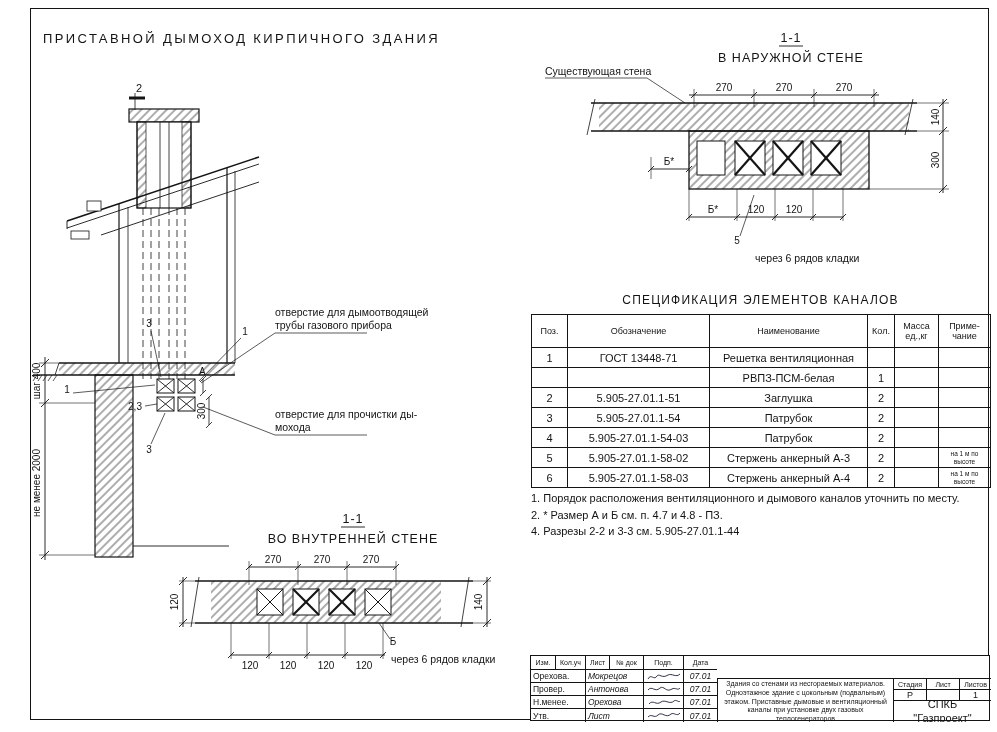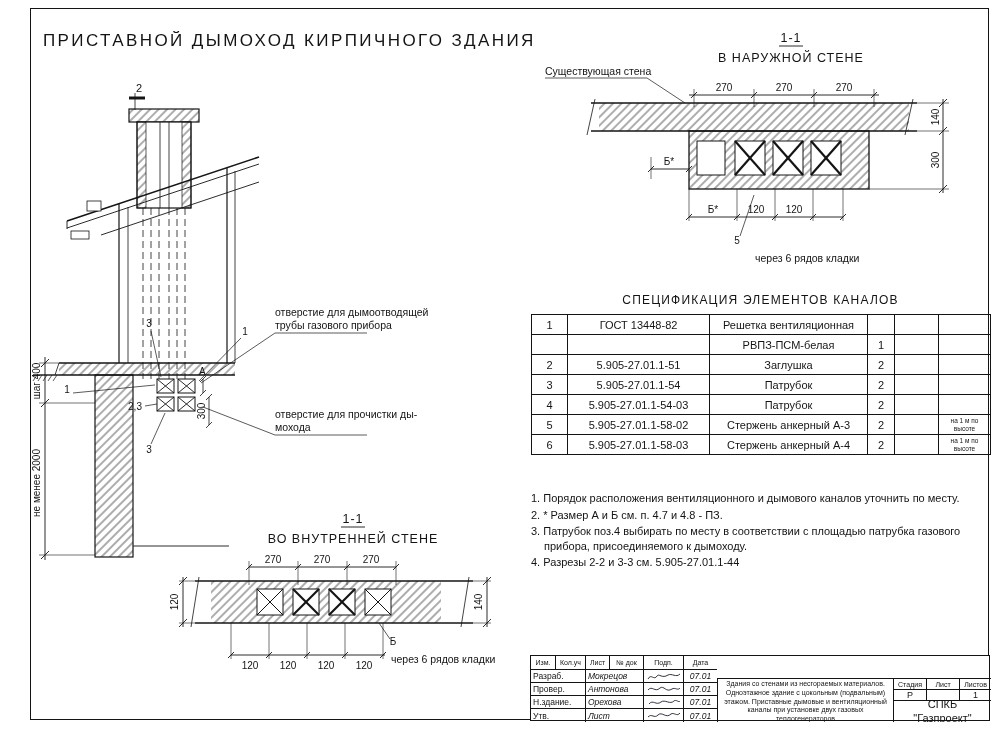--- a/index.html
+++ b/index.html
@@ -1,18 +1,18 @@
 <!DOCTYPE html>
 <html><head>
 <meta charset="utf-8">
 <style>
   html,body{margin:0;padding:0;}
   body{width:997px;height:732px;position:relative;background:#ffffff;font-family:"Liberation Sans",sans-serif;color:#141414;overflow:hidden;}
   .frame{position:absolute;left:30px;top:8px;width:959px;height:712px;border:1.6px solid #141414;background:#ffffff;box-sizing:border-box;}
-  .page-title{position:absolute;left:12px;top:22px;font-size:17px;letter-spacing:2.4px;white-space:nowrap;}
+  .page-title{position:absolute;left:12px;top:22px;font-size:13px;letter-spacing:2.4px;white-space:nowrap;}
   svg.drawing{position:absolute;overflow:visible;}
   svg.drawing line, svg.drawing polyline, svg.drawing path, svg.drawing rect{stroke:#141414;}
   svg.drawing text{fill:#141414;stroke:none;font-family:"Liberation Sans",sans-serif;}
   .t10{font-size:10px;}
   .t105{font-size:10.5px;}
   .t11{font-size:11px;}
   .t12{font-size:12.5px;letter-spacing:1px;}
   .mid{text-anchor:middle;}
   
   .spec{position:absolute;left:500px;top:284px;width:459px;}
@@ -373,23 +373,31 @@
     <table class="spec-table">
       <colgroup>
         <col style="width:36px">
           <col style="width:142px">
           <col style="width:158px">
         <col style="width:27px">
           <col style="width:44px">
           <col style="width:52px">
       </colgroup>
       <tbody>
+          <tr class="hdr">
+        <td>Поз.</td>
+        <td>Обозначение</td>
+        <td>Наименование</td>
+        <td>Кол.</td>
+        <td>Масса ед.,кг</td>
+        <td>Приме- чание</td>
+      </tr>
       <tr>
         <td>1</td>
-            <td>ГОСТ 13448-82</td>
+            <td>ГОСТ 13448-71</td>
             <td>Решетка вентиляционная</td>
             <td></td>
             <td></td>
             <td class="small-note"></td>
       </tr>
       <tr>
         <td></td>
             <td></td>
             <td>РВПЗ-ПСМ-белая</td>
             <td>1</td>
@@ -436,52 +444,51 @@
             <td></td>
             <td class="small-note">на 1 м по высоте</td>
       </tr>
     </tbody>
       </table>
   </div>
 
   <div class="notes">
     <div class="note">1. Порядок расположения вентиляционного и дымового каналов уточнить по месту.</div>
     <div class="note">2. * Размер А и Б см. п. 4.7 и 4.8 - ПЗ.</div>
-    <div class="note">3. Патрубок поз.4 выбирать по месту в соответствии с площадью патрубка газового прибора, присоединяемого к дымоходу.</div>
     <div class="note">4. Разрезы 2-2 и 3-3 см. 5.905-27.01.1-44</div>
   </div>
 
   <div class="titleblock">
 
     <div class="tb-cell f7 no-l no-t" style="left:0;top:0;width:24px;height:13px;">Изм.</div>
     <div class="tb-cell f7 no-t" style="left:24px;top:0;width:30px;height:13px;">Кол.уч</div>
     <div class="tb-cell f7 no-t" style="left:54px;top:0;width:24px;height:13px;">Лист</div>
     <div class="tb-cell f7 no-t" style="left:78px;top:0;width:34px;height:13px;">№ док</div>
     <div class="tb-cell f7 no-t" style="left:112px;top:0;width:40px;height:13px;">Подп.</div>
     <div class="tb-cell f7 no-t" style="left:152px;top:0;width:34px;height:13px;">Дата</div>
 
-    <div class="tb-cell f8 lft no-l" style="left:0;top:13px;width:54px;height:13px;">Разраб.</div>
+    <div class="tb-cell f8 lft no-l" style="left:0;top:13px;width:54px;height:13px;">Орехова.</div>
     <div class="tb-cell f8 lft hand" style="left:54px;top:13px;width:58px;height:13px;">Мокрецов</div>
     <div class="tb-cell" style="left:112px;top:13px;width:40px;height:13px;">
         <svg width="36" height="11" viewBox="0 0 36 11">
           <path d="M2 8 C5 2 8 10 11 5 C13 2 16 8 22 4 C26 2 30 7 34 3" stroke="#1c1c2e" fill="none" stroke-width="0.9"></path>
         </svg>
       </div>
     <div class="tb-cell f8 hand" style="left:152px;top:13px;width:34px;height:13px;">07.01</div>
 
     <div class="tb-cell f8 lft no-l" style="left:0;top:26px;width:54px;height:13px;">Провер.</div>
     <div class="tb-cell f8 lft hand" style="left:54px;top:26px;width:58px;height:13px;">Антонова</div>
     <div class="tb-cell" style="left:112px;top:26px;width:40px;height:13px;">
         <svg width="36" height="11" viewBox="0 0 36 11">
           <path d="M2 6 C6 1 9 9 14 4 C18 1 20 9 26 5 C29 3 32 7 34 4" stroke="#1c1c2e" fill="none" stroke-width="0.9"></path>
         </svg>
       </div>
     <div class="tb-cell f8 hand" style="left:152px;top:26px;width:34px;height:13px;">07.01</div>
 
-    <div class="tb-cell f8 lft no-l" style="left:0;top:39px;width:54px;height:13px;">Н.здание.</div>
+    <div class="tb-cell f8 lft no-l" style="left:0;top:39px;width:54px;height:13px;">Н.менее.</div>
     <div class="tb-cell f8 lft hand" style="left:54px;top:39px;width:58px;height:13px;">Орехова</div>
     <div class="tb-cell" style="left:112px;top:39px;width:40px;height:13px;">
         <svg width="36" height="11" viewBox="0 0 36 11">
           <path d="M3 7 C7 2 10 9 15 5 C19 2 24 8 28 4 C30 2 33 6 34 4" stroke="#1c1c2e" fill="none" stroke-width="0.9"></path>
         </svg>
       </div>
     <div class="tb-cell f8 hand" style="left:152px;top:39px;width:34px;height:13px;">07.01</div>
 
     <div class="tb-cell f8 lft no-l" style="left:0;top:52px;width:54px;height:14px;text-align:center;">Утв.</div>
     <div class="tb-cell f8 lft hand" style="left:54px;top:52px;width:58px;height:14px;">Лист</div>

